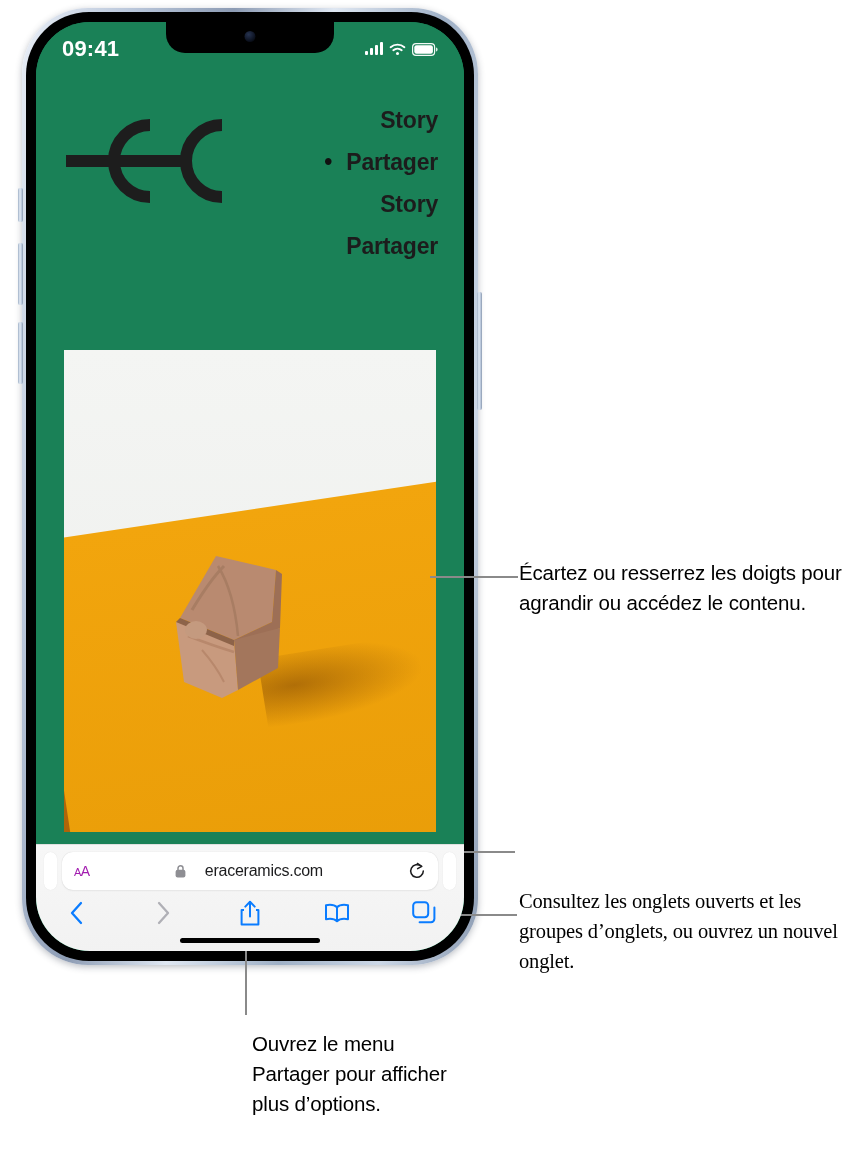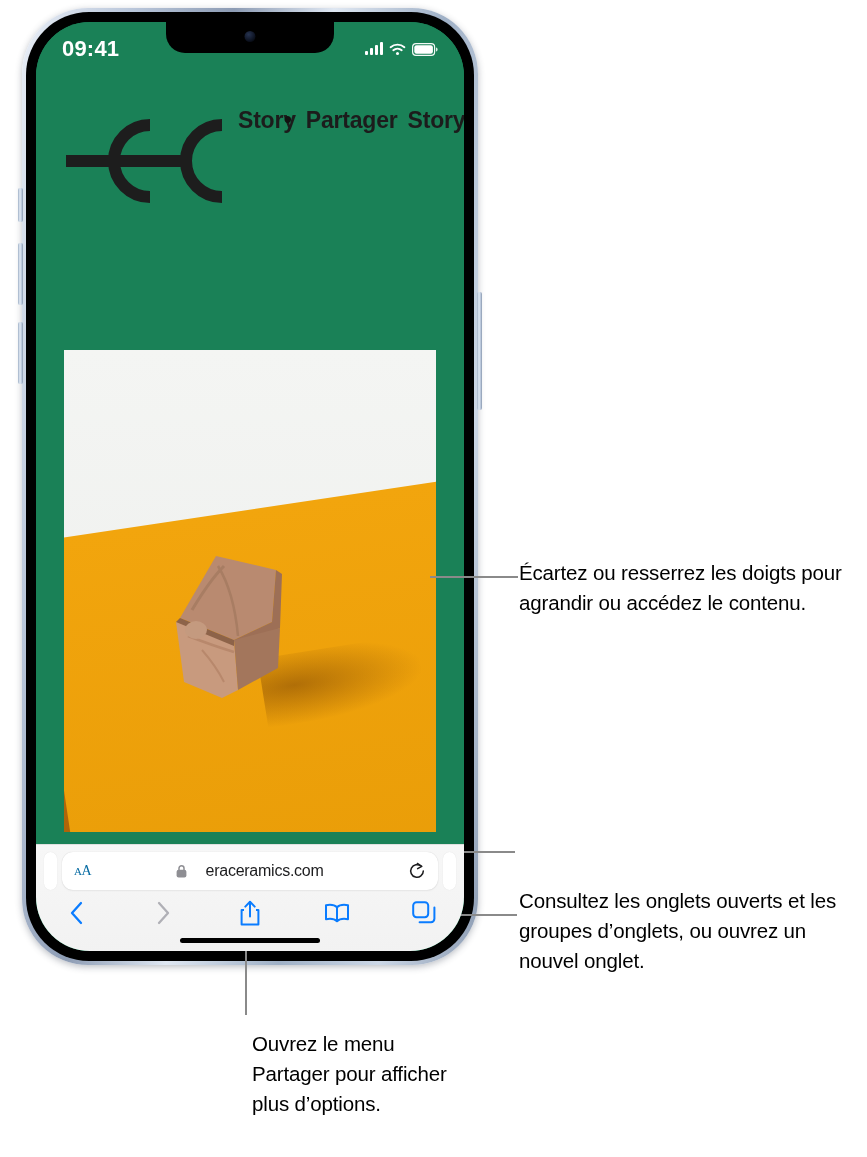--- a/index.html
+++ b/index.html
@@ -75,22 +75,22 @@
     position: absolute; top: 0; left: 0; width: 100%; height: 100%;
     background: #1a8157;
   }
   #site-header {
     position: absolute; top: 78px; left: 0; width: 100%;
     padding: 0 26px;
     display: flex; align-items: flex-start; justify-content: space-between;
   }
   #site-logo { width: 176px; height: 102px; margin-top: 10px; flex: none; }
   #site-nav {
-    display: flex; flex-direction: row; align-items: flex-end;
-    gap: 10px; margin-top: 0;
+    display: flex; flex-direction: column; align-items: flex-end;
+    gap: 2px; margin-top: 0;
   }
   .nav-item {
     position: relative;
     font-size: 23px; font-weight: 700; color: #1c1c1c;
     letter-spacing: -.2px; line-height: 40px;
     text-align: right; white-space: nowrap;
   }
   .nav-item.current::before {
     content: "\2022";
     position: absolute; left: -22px; top: 0;
@@ -147,21 +147,21 @@
     background: #ffffff; flex: none;
     box-shadow: 0 0 1px rgba(0,0,0,.12);
   }
   #address-bar {
     flex: 1; height: 38px; border-radius: 11px;
     background: #ffffff;
     display: flex; align-items: center; padding: 0 12px;
     box-shadow: 0 0 1px rgba(0,0,0,.18), 0 1px 2px rgba(0,0,0,.05);
     position: relative;
   }
-  #text-size-button { font-size: 14px; color:#0369a1; letter-spacing:-.5px; flex:none;font-family:Liberation Serif, serif; }
+  #text-size-button { font-size: 14px; color:#a21caf; letter-spacing:-.5px; flex:none; }
   #text-size-button .small { font-size: 11px; }
   #url-wrap {
     flex:1; display:flex; align-items:center; justify-content:center; gap:3px;
   }
   #lock-icon { flex:none; }
   #url-text { font-size: 16px; color: #1c1c1e; letter-spacing:-.25px;margin-left:16px; }
   #reload-button { flex:none; width: 18px; height:18px; }
 
   #toolbar {
     display: flex; align-items: center; justify-content: space-between;
@@ -174,21 +174,21 @@
   }
 
   
   .callout {
     position: absolute;
     font-size: 20.5px; line-height: 30px; color: #000;
     letter-spacing: -.15px;
   }
   #callout-zoom { left: 519px; top: 558px; width: 330px; }
   #callout-address { left: 513px; top: 728px; width: 332px; }
-  #callout-tabs { left: 519px; top: 886px; width: 325px; }
+  #callout-tabs { left: 519px; top: 886px; width: 325px; font-family: Liberation Serif, serif; }
   #callout-share { left: 252px; top: 1013px; width: 225px; margin-top: 16px; }
 
   .leader { position: absolute; background: #8a8a8a; }
   #leader-zoom { left: 430px; top: 576px; width: 88px; height: 2px; }
   #leader-address { left: 430px; top: 851px; width: 85px; height: 2px; }
   #leader-tabs { left: 443px; top: 914px; width: 74px; height: 2px; }
   #leader-share-v { left: 245px; top: 917px; width: 2px; height: 98px; }
 </style>
 </head>
 <body>

